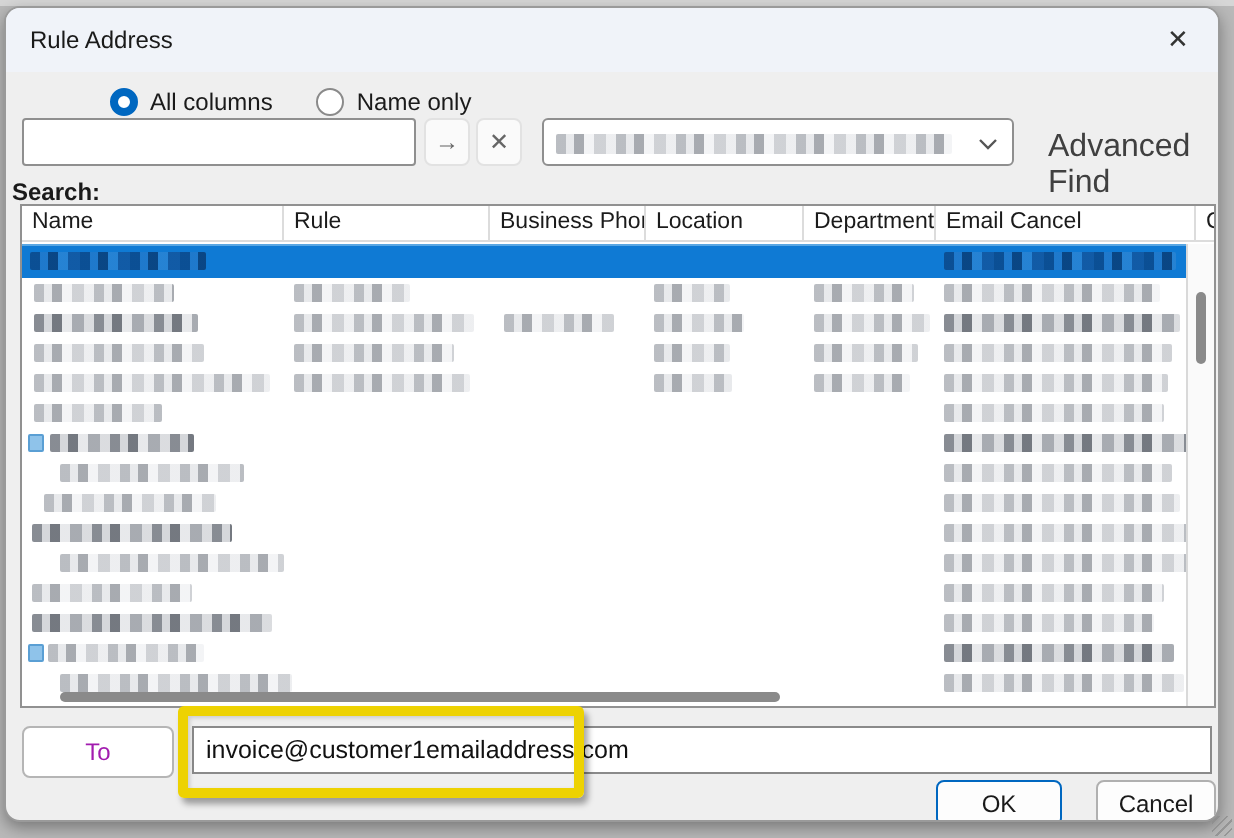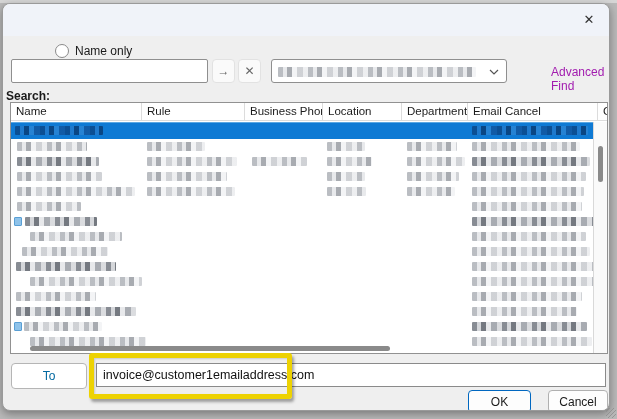--- a/index.html
+++ b/index.html
@@ -38,21 +38,21 @@
     position:absolute; top:55px; width:23px; height:24px; background:#fafafa;
     border:1px solid #e2e2e2; border-radius:4px; display:flex; align-items:center;
     justify-content:center; font-size:12px; color:#666;
   }
   .go-btn { left:209px; }
   .clear-btn { left:235px; }
   .combo { left:268px; top:55px; width:236px; height:24px; position:absolute;
     background:#fff; border:1px solid #8f8f8f; border-radius:3px; }
   .combo .redact { position:absolute; left:6px; top:7px; width:198px; height:10px; }
   .chevron { position:absolute; right:7px; top:8px; }
-  .adv-find { position:absolute; left:548px; top:61px; font-size:12px; color:#a21caf; }
+  .adv-find { position:absolute; left:521px; top:61px; font-size:16px; color:#404040; }
   .redact {
     background-image:repeating-linear-gradient(90deg,
       rgba(118,124,134,.50) 0 5px, rgba(172,177,186,.28) 5px 9px,
       rgba(96,102,112,.55) 9px 14px, rgba(201,205,213,.22) 14px 19px,
       rgba(142,147,156,.42) 19px 25px, rgba(185,189,197,.25) 25px 30px);
     border-radius:1px;
   }
   .redact.d2 {
     background-image:repeating-linear-gradient(90deg,
       rgba(90,96,106,.72) 0 5px, rgba(150,155,164,.40) 5px 9px,
@@ -81,21 +81,21 @@
     background:#8fc3ea; border:1px solid #5a9fd4; border-radius:1px; }
   .vscroll { position:absolute; right:0; top:19px; bottom:0; width:14px;
     background:#fafafa; border-left:1px solid #d9d9d9; }
   .vthumb { position:absolute; left:4px; top:24px; width:5px; height:36px;
     background:#8a8a8a; border-radius:3px; }
   .hscroll-thumb { position:absolute; left:27px; top:342px; width:360px; height:5px;
     background:#8a8a8a; border-radius:3px; }
   .to-btn {
     position:absolute; left:8px; top:359px; width:76px; height:26px;
     background:#fff; border:1px solid #b5b5b5; border-radius:4px;
-    display:flex; align-items:center; justify-content:center; font-size:12px; color:#0369a1;
+    display:flex; align-items:center; justify-content:center; font-size:12px; color:#a21caf;
   }
   .to-input { left:93px; top:359px; width:510px; height:24px; position:absolute;
     background:#fff; border:1px solid #8a8a8a; font-size:12.5px; color:#111;
     padding:4px 0 0 6px; white-space:nowrap; overflow:hidden; }
   .annotation {
     position:absolute; left:86px; top:349px; width:203px; height:46px;
     border:5px solid #edd202; border-radius:3px;
     box-shadow:2px 3px 3px rgba(0,0,0,.35), inset 1px 1px 2px rgba(0,0,0,.15);
     pointer-events:none; z-index:5;
   }
@@ -108,26 +108,31 @@
   .cancel-btn { left:545px; width:60px; }
   .grip { position:absolute; right:1px; bottom:1px; width:10px; height:10px;
     background:repeating-linear-gradient(135deg, transparent 0 2px, #8d8d8d 2px 3px); opacity:.8; }
 </style>
 </head>
 <body>
 
 <div class="dialog">
 
   <div class="titlebar">
+    <span class="title">Rule Address</span>
     <span class="close-btn">✕</span>
   </div>
 
   <span class="lbl" style="left:3px; top:41px;margin-top:44px;">Search:</span>
 
   <div class="radio-group">
+    <span class="radio-item">
+      <span class="radio checked"></span>
+      <span>All columns</span>
+    </span>
     <span class="radio-item">
       <span class="radio"></span>
       <span>Name only</span>
     </span>
   </div>
 
 
   <div class="tbox search-input"></div>
   <div class="sq-btn go-btn">→</div>
   <div class="sq-btn clear-btn">✕</div>

